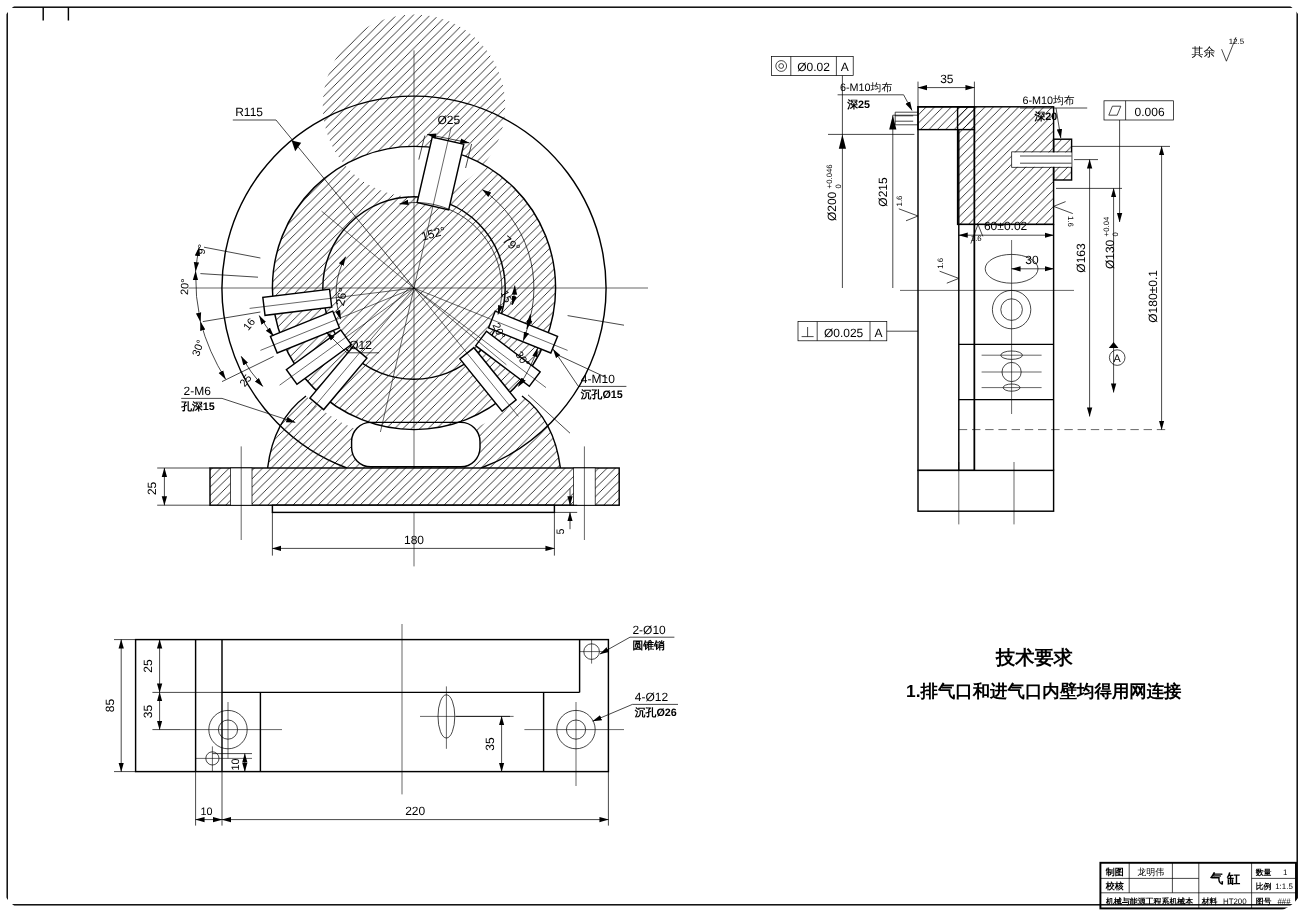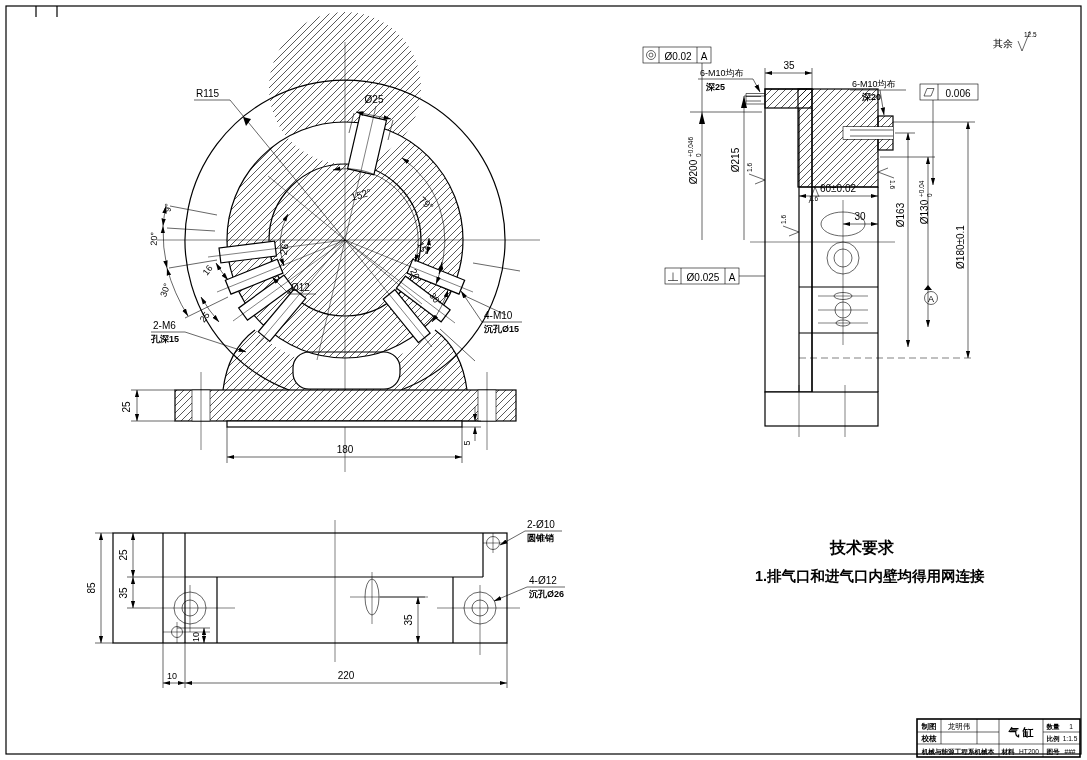--- a/index.html
+++ b/index.html
@@ -1,16 +1,16 @@
 <!DOCTYPE html>
 <html><head>
 <meta charset="utf-8">
 <style>
   html,body{margin:0;padding:0;background:#fff;}
-  #stage{position:relative;width:1087px;height:760px;background:#ffffff;overflow:hidden;}
+  #stage{position:relative;width:1087px;height:760px;background:#ffffff;overflow:hidden;border-radius:28px;}
   svg{position:absolute;left:0;top:0;}
   text{font-family:"Liberation Sans","DejaVu Sans",sans-serif;fill:#000;}
   .o{stroke:#000;stroke-width:1.2;fill:none;}
   .t{stroke:#000;stroke-width:0.6;fill:none;}
   .c{stroke:#000;stroke-width:0.5;fill:none;}
   .dash{stroke-dasharray:7 4;}
   .hf{fill:url(#hp);stroke:none;}
   .wf{fill:#fff;}
   .d{font-size:10px;}
   .d9{font-size:9px;}

